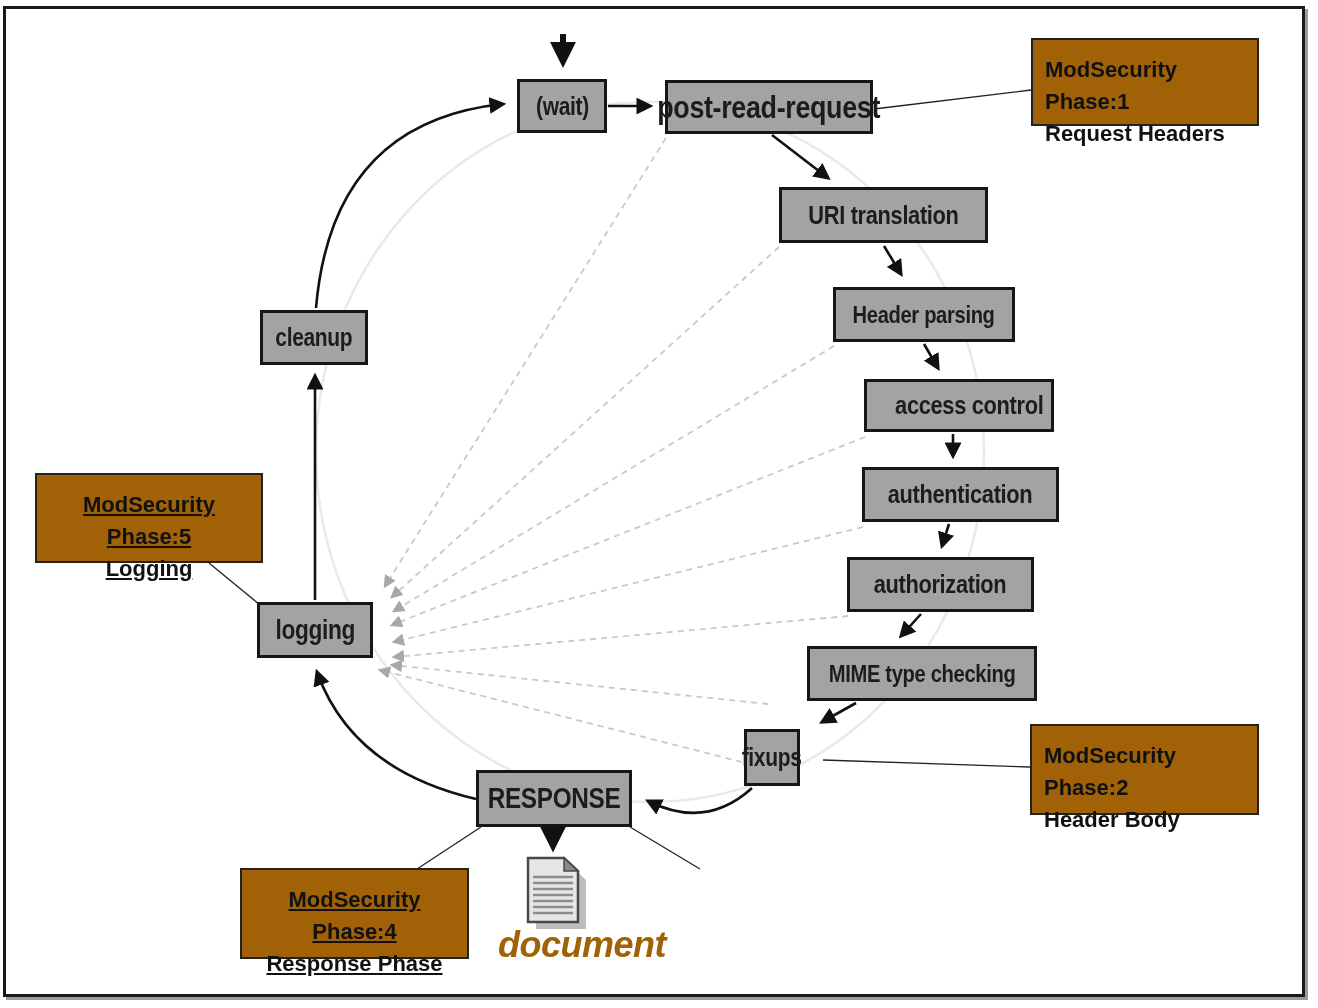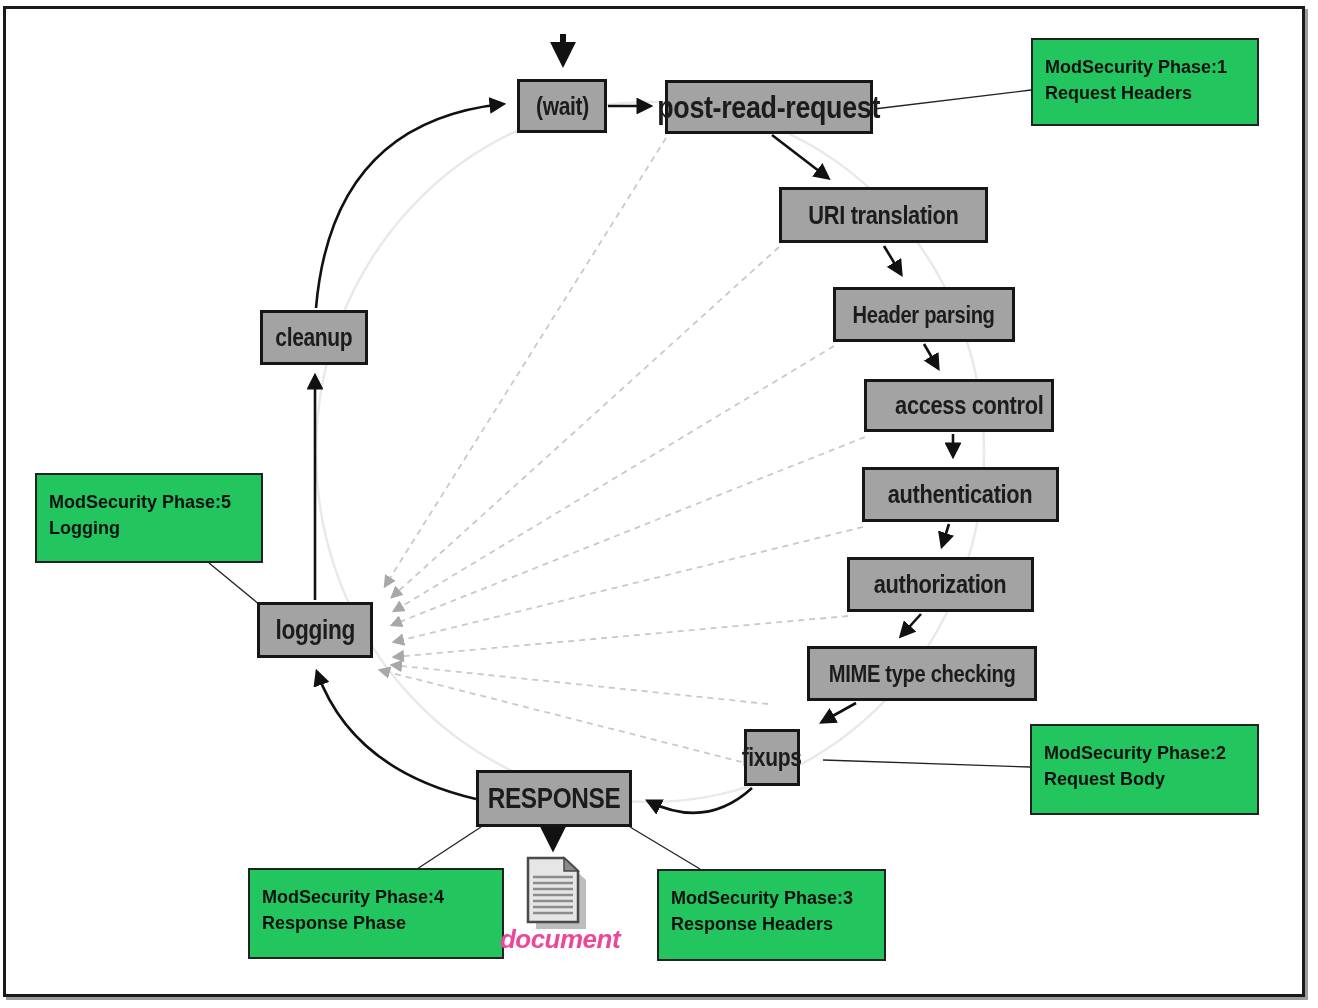--- a/index.html
+++ b/index.html
@@ -4,26 +4,26 @@
 <style>
   html,body{margin:0;padding:0;background:#fff;}
   body{font-family:"Liberation Sans", sans-serif;}
   #stage{position:relative;width:1318px;height:1008px;background:#fff;overflow:hidden;}
   #frame{position:absolute;left:3px;top:6px;width:1302px;height:991px;border:3px solid #1a1a1a;
          box-shadow:3px 3px 0 #9b9b9b;background:#fff;box-sizing:border-box;}
   #edges{position:absolute;left:0;top:0;width:1318px;height:1008px;}
   .flow-box{position:absolute;box-sizing:border-box;background:#a3a3a3;border:3.5px solid #161616;
             display:flex;align-items:center;justify-content:center;color:#1c1c1c;font-weight:bold;}
   .cond{display:inline-block;transform:scaleX(0.84);letter-spacing:-0.4px;white-space:nowrap;}
-  .ann-box{position:absolute;box-sizing:border-box;background:#22c55e;border:2px solid #222;
-           padding:14px 12px;font-weight:bold;font-size:18px;line-height:1.45;color:#111;}
+  .ann-box{position:absolute;box-sizing:border-box;background:#a16207;border:2px solid #222;
+           padding:14px 12px;font-weight:bold;font-size:22px;line-height:1.45;color:#111;}
   .ann-left{text-align:left;}
-  .ann-right{text-align:left;}
-  .doc-label{position:absolute;font-weight:bold;font-style:italic;color:#ec4899;
-             font-size:26px;text-align:center;letter-spacing:-0.5px;}
+  .ann-right{text-align:center;text-decoration:underline;}
+  .doc-label{position:absolute;font-weight:bold;font-style:italic;color:#a16207;
+             font-size:36px;text-align:left;letter-spacing:-0.5px;}
 </style>
 </head>
 <body>
 
 <div id="stage">
   <div id="frame"></div>
 
   <svg id="edges" viewBox="0 0 1318 1008">
     <defs>
       <marker id="mArrow" viewBox="0 0 10 10" refX="8" refY="5" markerWidth="6.5" markerHeight="6.5" orient="auto-start-reverse">
@@ -130,27 +130,23 @@
   <div class="flow-box" style="left:260px;top:310px;width:108px;height:55px;font-size:25px;">
     <span class="cond">cleanup</span>
   </div>
 
   <div class="ann-box ann-left" style="left:1031px;top:38px;width:228px;height:88px;">
     <span>ModSecurity Phase:1</span><br>
     <span>Request Headers</span>
   </div>
   <div class="ann-box ann-left" style="left:1030px;top:724px;width:229px;height:91px;">
     <span>ModSecurity Phase:2</span><br>
-    <span>Request Body</span>
+    <span>Header Body</span>
   </div>
-  <div class="ann-box ann-left" style="left:657px;top:869px;width:229px;height:92px;">
-    <span>ModSecurity Phase:3</span><br>
-    <span>Response Headers</span>
-  </div>
-  <div class="ann-box ann-right" style="left:248px;top:868px;width:256px;height:91px;">
+  <div class="ann-box ann-right" style="left:240px;top:868px;width:229px;height:91px;">
     <span>ModSecurity Phase:4</span><br>
     <span>Response Phase</span>
   </div>
   <div class="ann-box ann-right" style="left:35px;top:473px;width:228px;height:90px;">
     <span>ModSecurity Phase:5</span><br>
     <span>Logging</span>
   </div>
 
   <div class="doc-label" style="left:498px;top:924px;width:124px;">document</div>
 </div>

